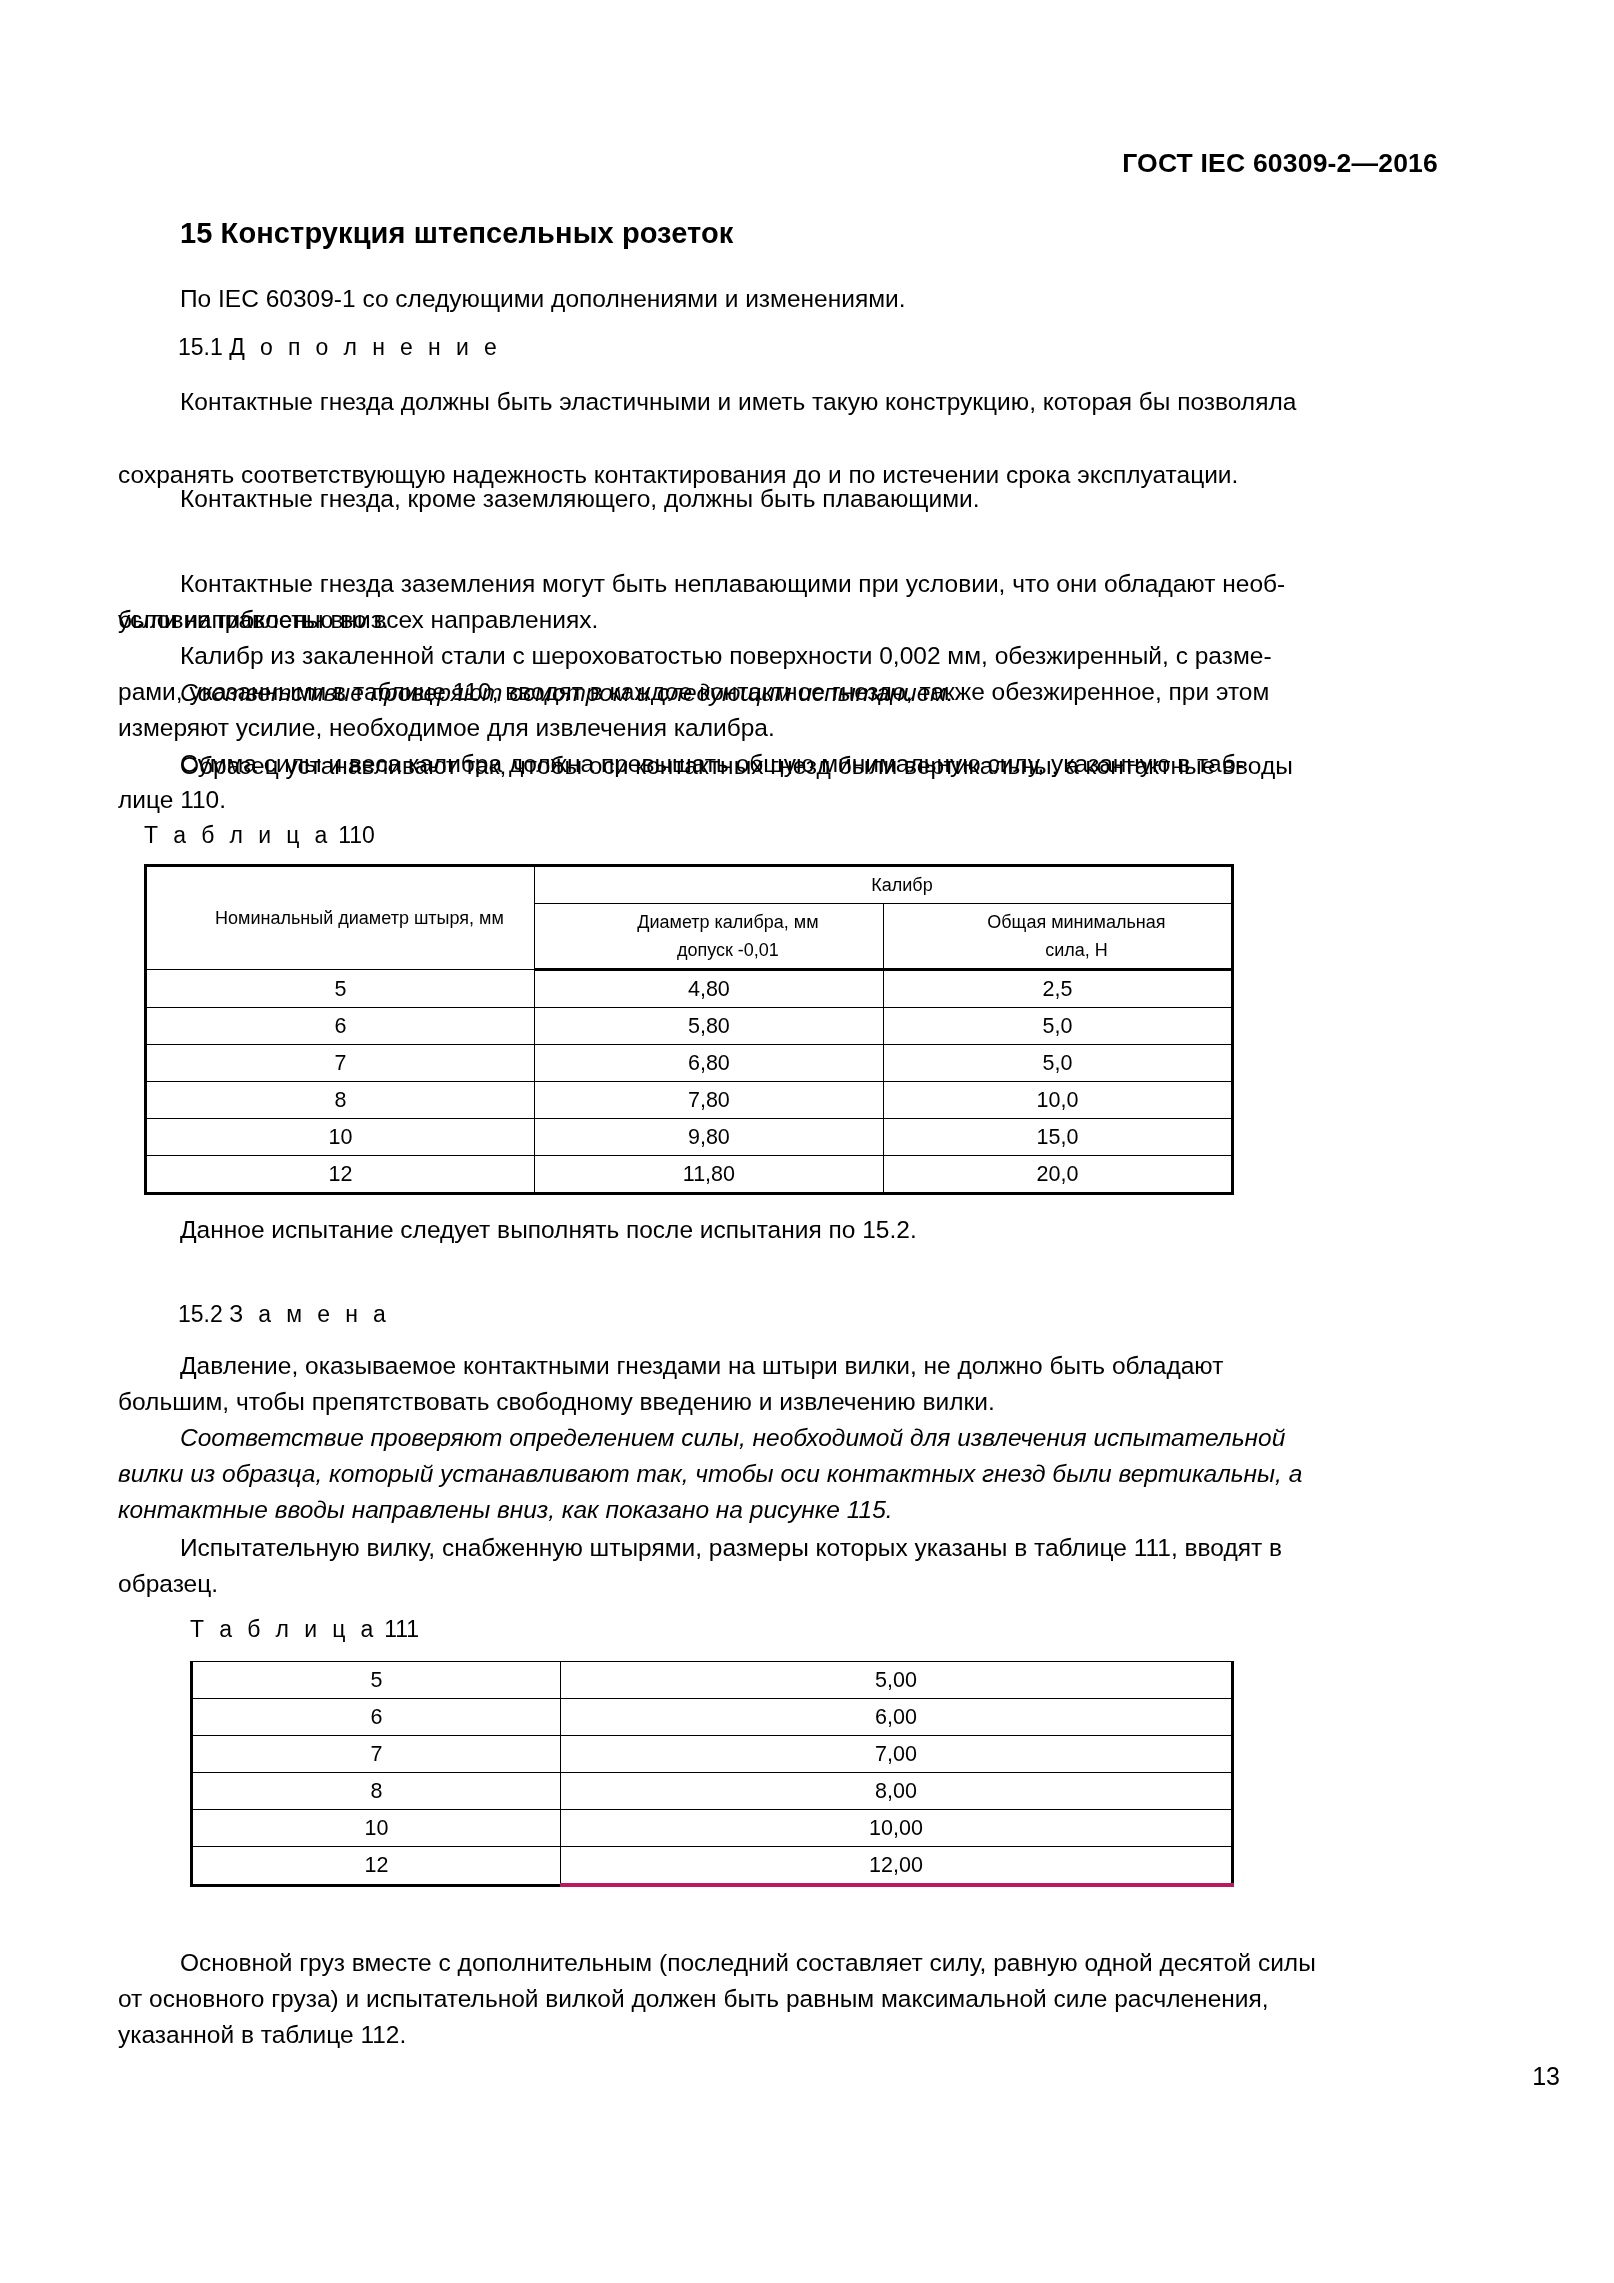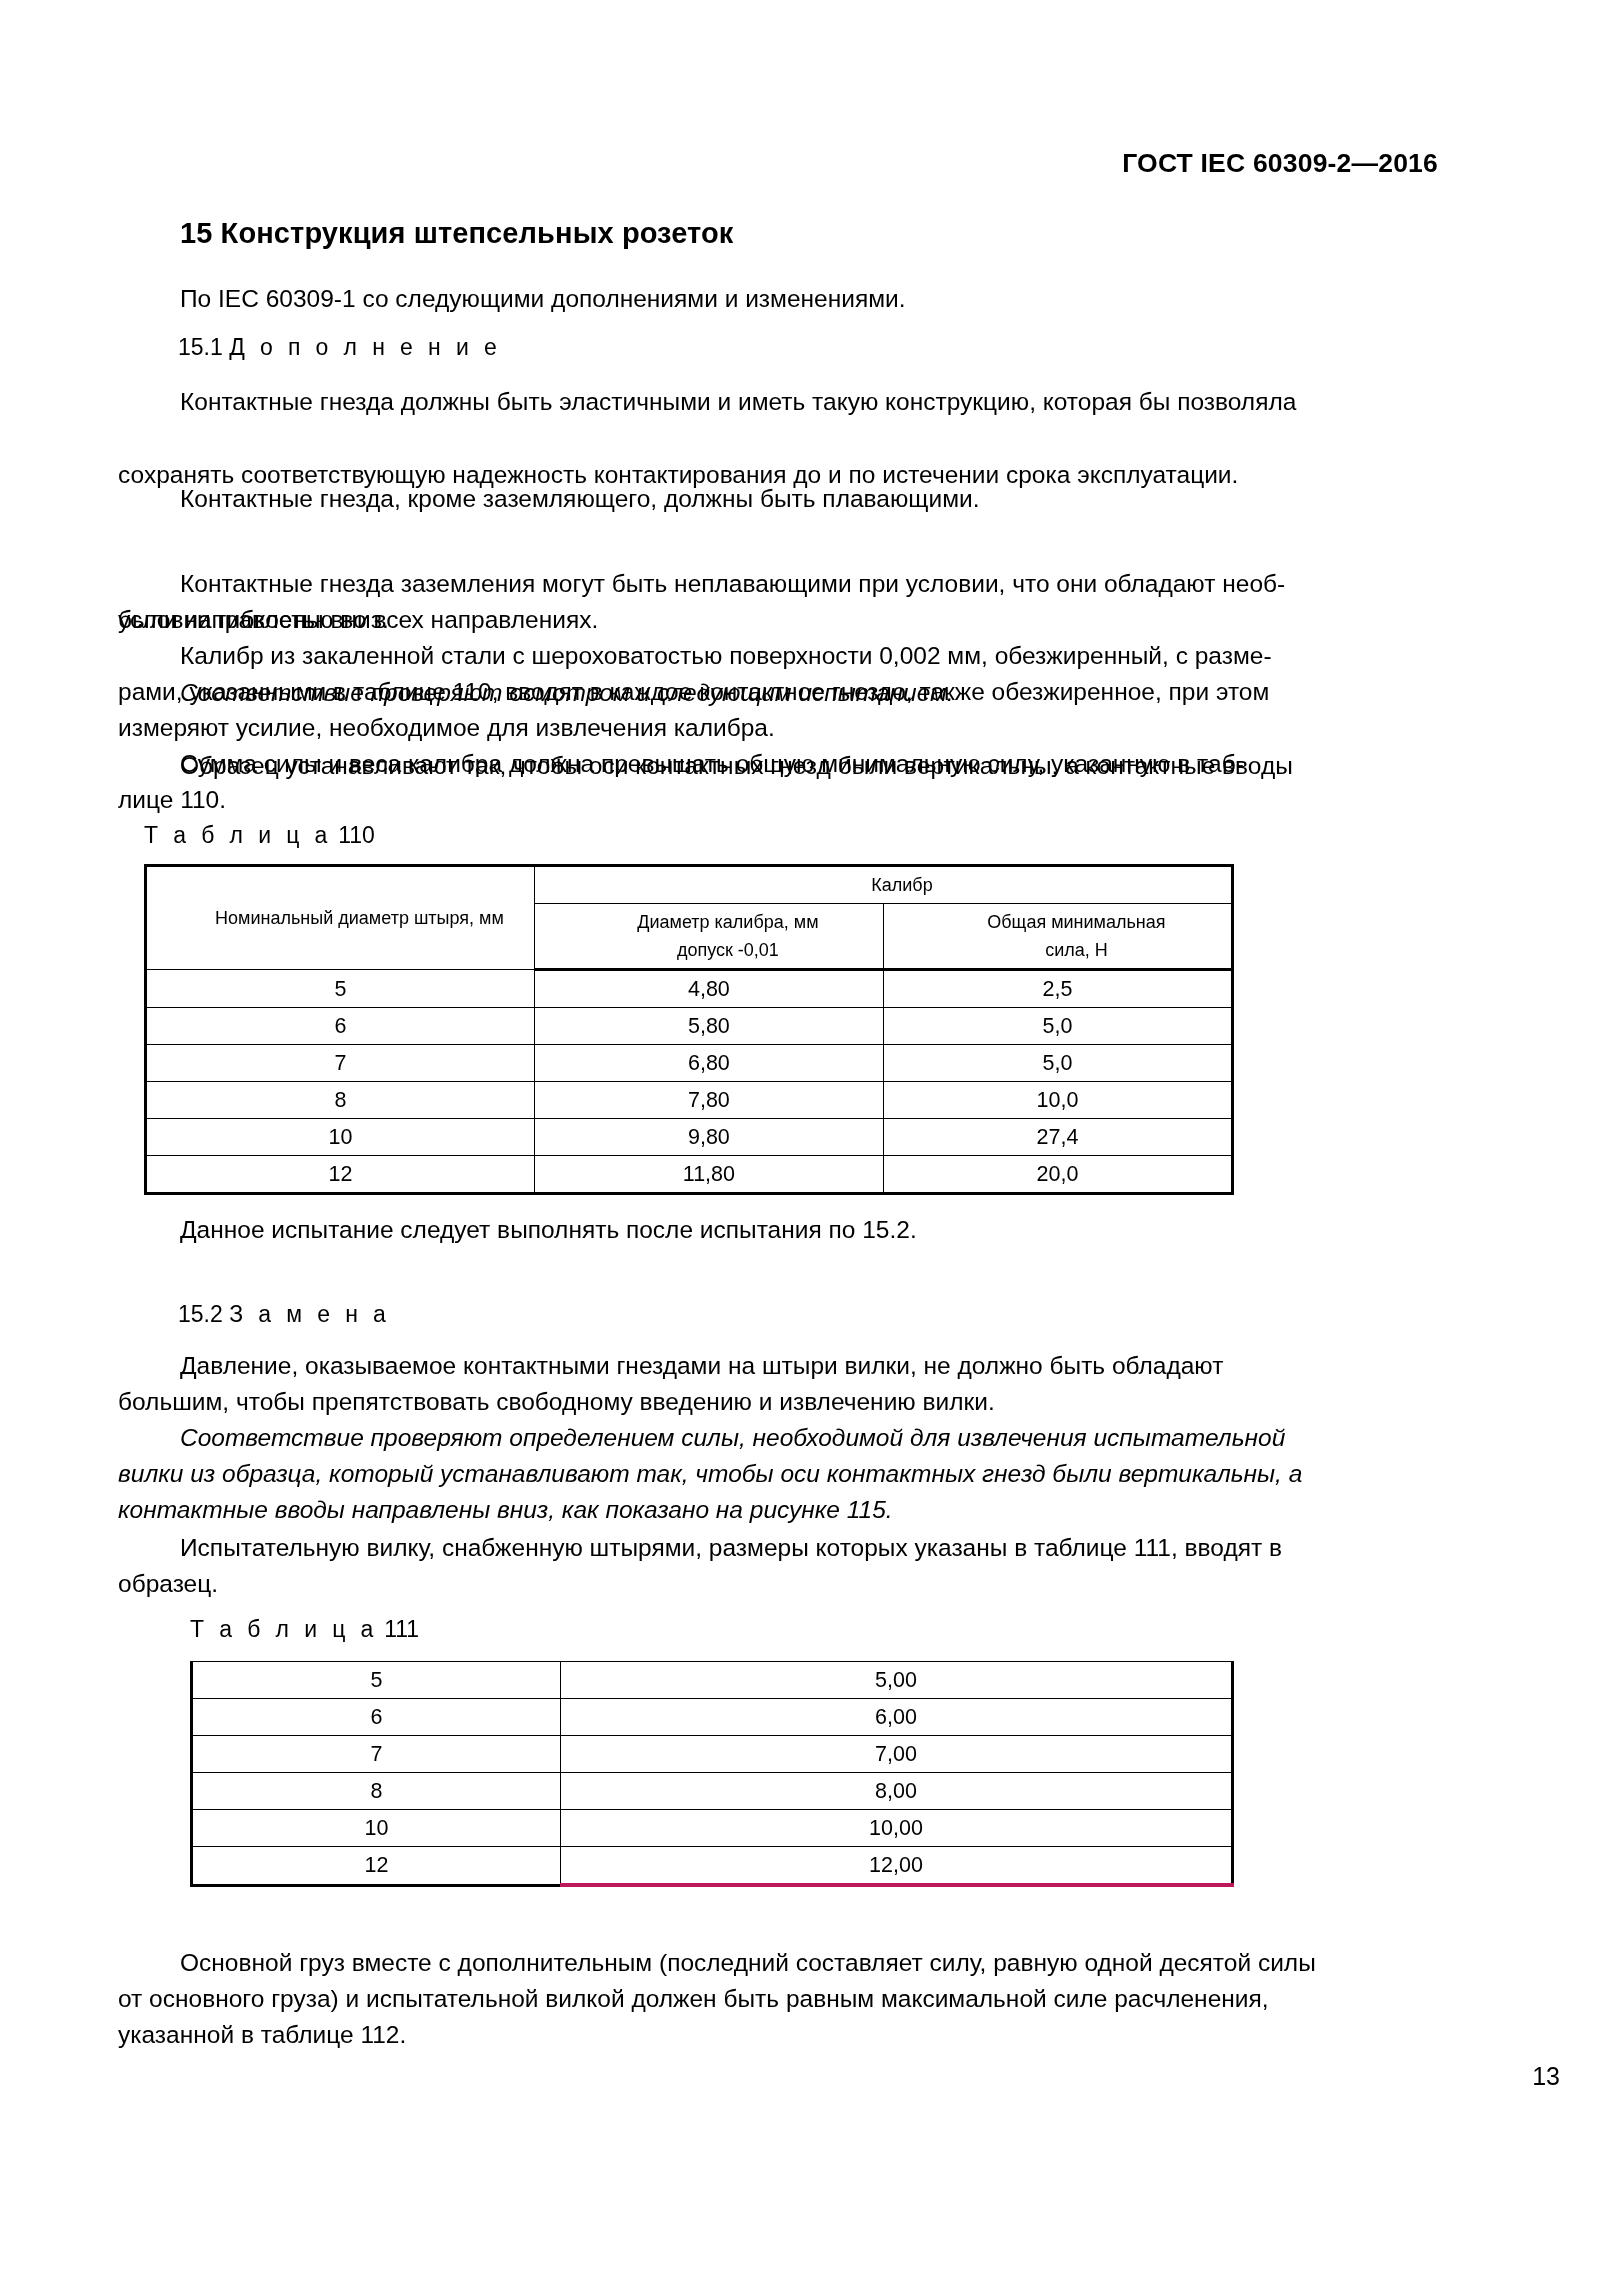--- a/index.html
+++ b/index.html
@@ -242,21 +242,21 @@
           <td style="border-right:3px solid #000;">5,0</td>
         </tr>
         <tr>
           <td style="border-left:3px solid #000;">8</td>
           <td>7,80</td>
           <td style="border-right:3px solid #000;">10,0</td>
         </tr>
         <tr>
           <td style="border-left:3px solid #000;">10</td>
           <td>9,80</td>
-          <td style="border-right:3px solid #000;">27,4</td>
+          <td style="border-right:3px solid #000;">15,0</td>
         </tr>
         <tr>
           <td style="border-left:3px solid #000;border-bottom:3px solid #000;">12</td>
           <td style="border-bottom:3px solid #000;">11,80</td>
           <td style="border-right:3px solid #000;border-bottom:3px solid #000;">20,0</td>
         </tr>
       </tbody>
     </table>
 
     <div class="para nojust" style="top:1212px">

